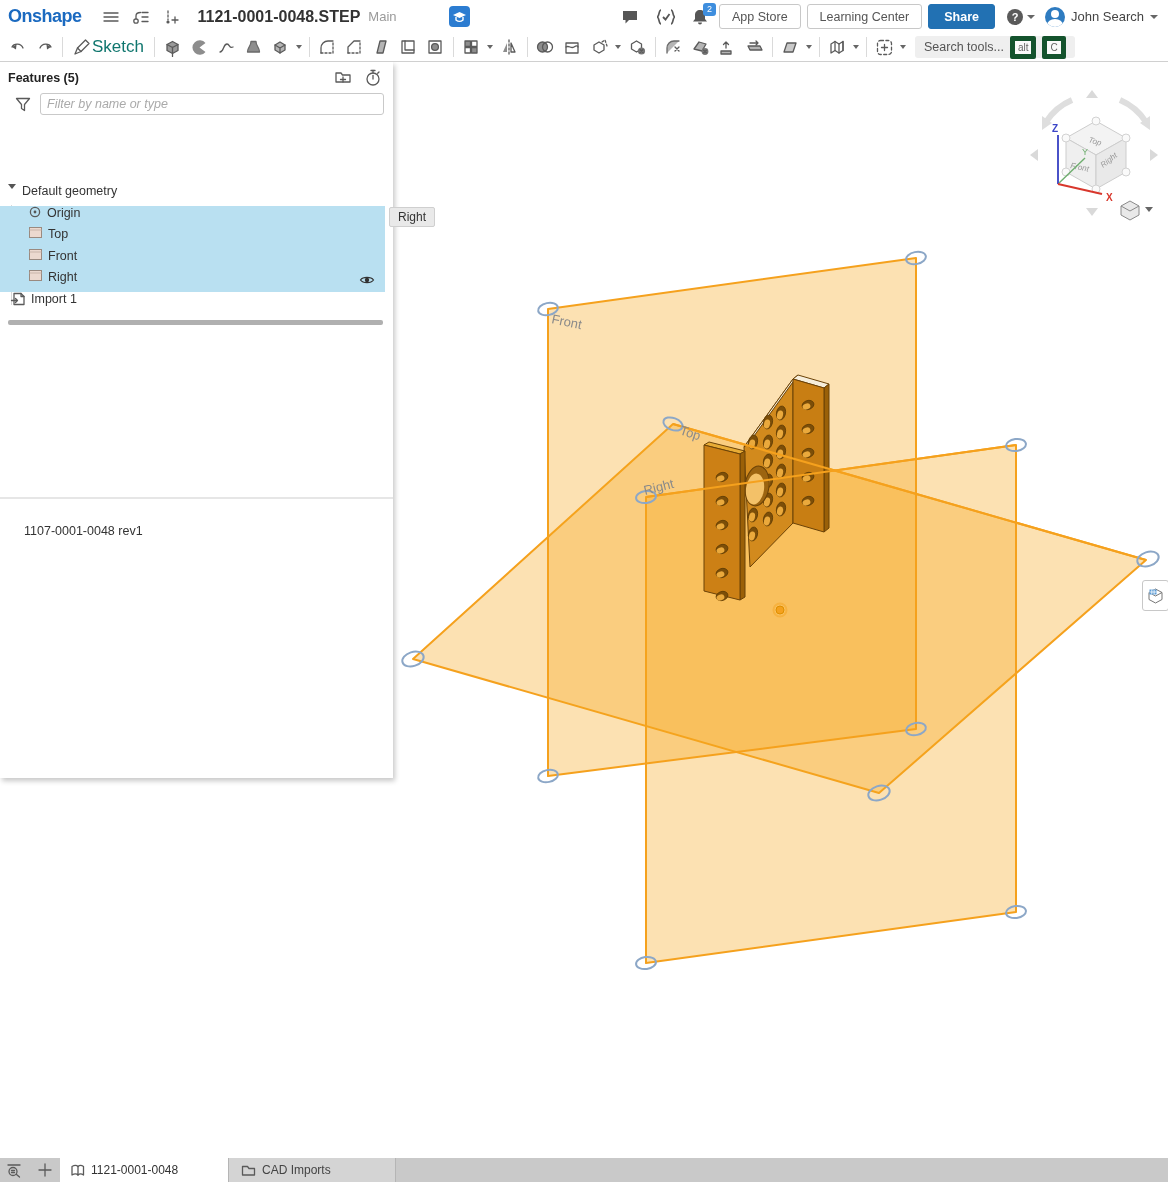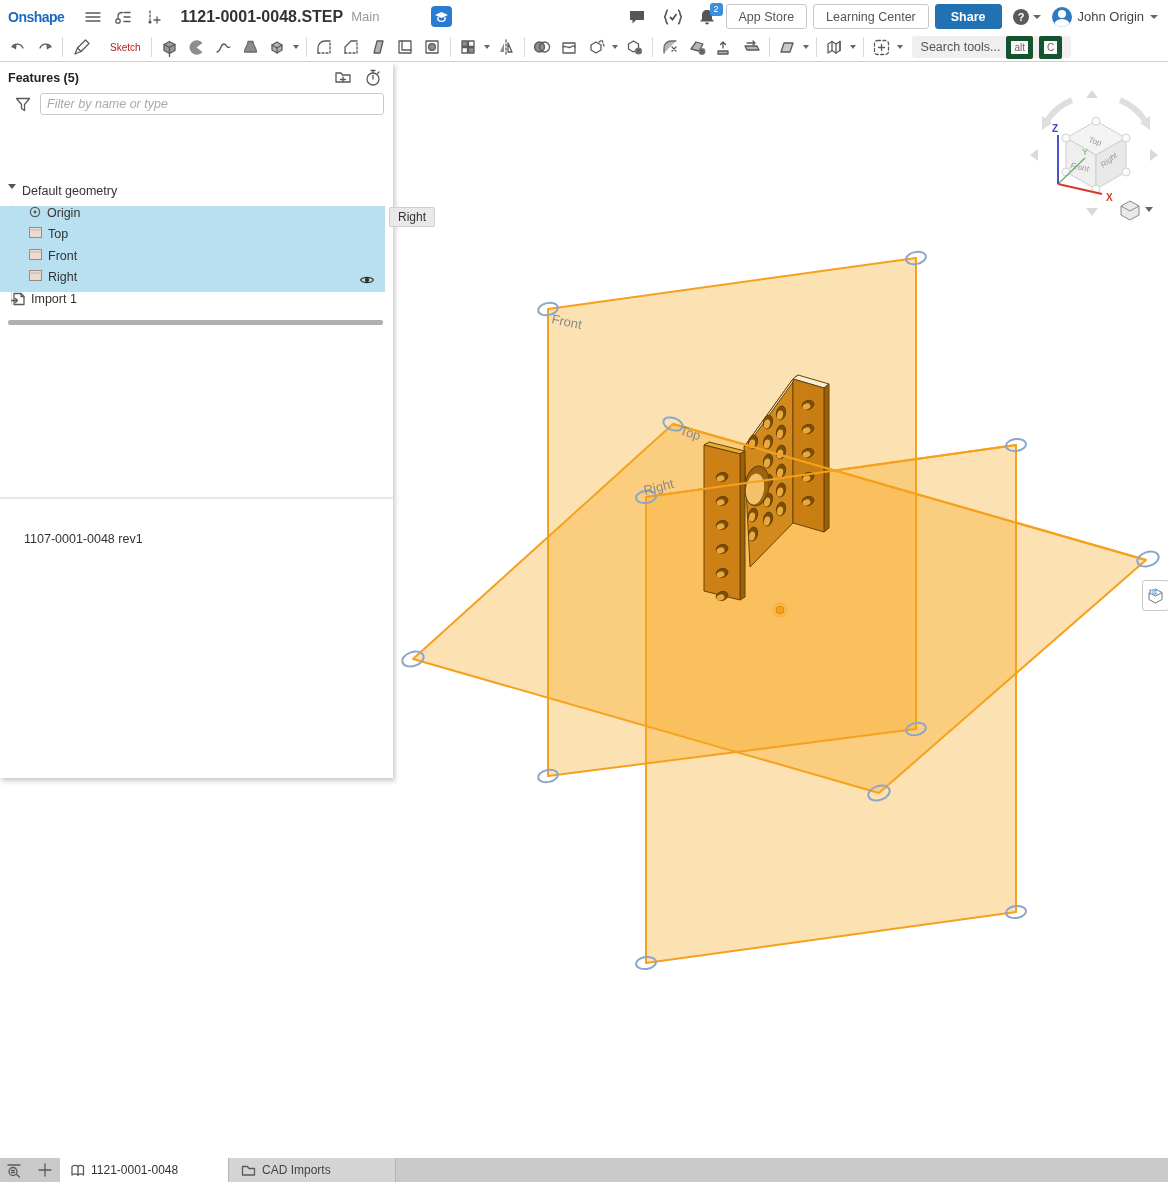--- a/index.html
+++ b/index.html
@@ -1,21 +1,21 @@
 <!DOCTYPE html>
 <html><head>
 <meta charset="utf-8">
 <style>
   html,body{margin:0;padding:0;}
   body{width:1168px;height:1182px;position:relative;overflow:hidden;
        font-family:"Liberation Sans",sans-serif;background:#fff;color:#333;}
   
   .topbar{position:absolute;top:0;left:0;right:0;height:33px;background:#fff;
           display:flex;align-items:center;border-bottom:1px solid #ededed;z-index:20;}
-  .logo{color:#1b6ac0;font-weight:bold;font-size:14px;letter-spacing:-.5px;margin:0 14px 0 8px;}
+  .logo{color:#1b6ac0;font-weight:bold;font-size:18px;letter-spacing:-.5px;margin:0 14px 0 8px;}
   .hbtn{width:26px;height:26px;display:flex;align-items:center;justify-content:center;margin:0 2px;}
   .doc-title{font-size:16px;font-weight:bold;color:#333;margin:0 8px 0 12px;}
   .ws-name{font-size:13px;color:#9a9a9a;margin-right:16px;}
   .learn-sq{width:21px;height:21px;background:#2b7cd1;border-radius:4px;margin-left:36px;
             display:flex;align-items:center;justify-content:center;}
   .top-right{margin-left:auto;display:flex;align-items:center;gap:6px;padding-right:10px;}
   .bell-wrap{position:relative;width:26px;height:26px;display:flex;align-items:center;justify-content:center;}
   .badge{position:absolute;top:-1px;right:-3px;background:#3e8ede;color:#fff;font-size:9px;
          min-width:13px;height:13px;border-radius:3px;display:flex;align-items:center;justify-content:center;}
   .obtn{height:23px;border:1px solid #c8c8c8;border-radius:3px;background:#fff;color:#555;
@@ -27,21 +27,21 @@
   .avatar:before{content:"";position:absolute;left:6px;top:3px;width:8px;height:8px;border-radius:50%;background:#fff;}
   .avatar:after{content:"";position:absolute;left:2px;top:12px;width:16px;height:12px;border-radius:50%;background:#fff;}
   .uname{font-size:13px;color:#444;}
   
   .toolbar{position:absolute;top:33px;left:0;right:0;height:28px;background:#fff;
            border-bottom:1px solid #d0d0d0;display:flex;align-items:center;padding-left:4px;z-index:20;}
   .tb{width:27px;height:24px;display:flex;align-items:center;justify-content:center;}
   .tb-caret{width:11px;height:24px;display:flex;align-items:center;justify-content:center;}
   .tb-caret i{width:0;height:0;border-left:3.5px solid transparent;border-right:3.5px solid transparent;border-top:4px solid #666;}
   .tdiv{width:1px;height:20px;background:#dadada;margin:0 4px;}
-  .sketch-btn{display:flex;align-items:center;gap:19px;padding:0 6px;font-size:10px;color:#b91c1c;height:24px;}
+  .sketch-btn{display:flex;align-items:center;gap:1px;padding:0 6px;font-size:17px;color:#0f766e;height:24px;}
   .ic path,.ic rect,.ic circle,.ic line,.ic polygon,.ic polyline,.ic ellipse
      {stroke:#5a5a5a;fill:none;stroke-width:1.3;stroke-linecap:round;stroke-linejoin:round;}
   .search-tools{margin-left:6px;height:22px;background:#efefef;border-radius:3px;display:flex;
                 align-items:center;gap:6px;padding:0 9px;font-size:12.5px;color:#555;}
   .kbd{background:#fafafa;border:5px solid #14532d;border-radius:2px;font-size:10px;color:#666;
        padding:0 3px;line-height:13px;}
   
   .left-panel{position:absolute;top:62px;left:0;width:393px;height:716px;background:#fff;
               box-shadow:2px 3px 5px rgba(0,0,0,.22);z-index:10;font-size:12.5px;}
   .fp-title{position:absolute;top:9px;left:8px;font-weight:bold;color:#222;}
@@ -136,21 +136,21 @@
     <span class="obtn">Learning Center</span>
     <span class="obtn share">Share</span>
     <span class="hbtn" style="width:34px;gap:3px;">
       <svg width="18" height="18">
         <circle cx="9" cy="9" r="8" fill="#5a5a5a"></circle>
         <text x="9" y="13" font-size="11" font-weight="bold" fill="#fff" text-anchor="middle" font-family="Liberation Sans,sans-serif">?</text>
       </svg>
       <i class="caret"></i>
     </span>
     <span class="avatar"></span>
-    <span class="uname">John Origin</span>
+    <span class="uname">John Search</span>
     <i class="caret"></i>
   </div>
 </div>
 
 <div class="toolbar">
   <span class="tb">
     <svg class="ic" width="18" height="16">
       <path d="M3 8 C5 4 12 4 14 9" stroke-width="1.6"></path>
         <polygon points="3,8 7.5,5.5 7,10.5" style="fill:#5a5a5a;stroke:none"></polygon>
     </svg>
@@ -582,21 +582,21 @@
         <path d="M11 1.5 v3 h3"></path>
         <path d="M1.5 8.5 h6 M5.5 6.5 l2 2 -2 2"></path>
     </svg>
     <span>Import 1</span>
   </div>
 
   <div class="rollback"></div>
   <div class="splitter"></div>
 
   <div class="row" style="top:462px;">
-    <span style="margin-left:24px;margin-top:8px;">1107-0001-0048 rev1</span>
+    <span style="margin-left:24px;">1107-0001-0048 rev1</span>
   </div>
 </div>
 
 <div class="tooltip">Right</div>
 
 <div class="bottombar">
   <span class="bb-btn">
     <svg class="ic" width="18" height="16">
       <line x1="2" y1="3" x2="14" y2="3" stroke="#474747" stroke-width="1.6"></line>
       <circle cx="7" cy="9.5" r="4" stroke="#474747" stroke-width="1.6"></circle>

